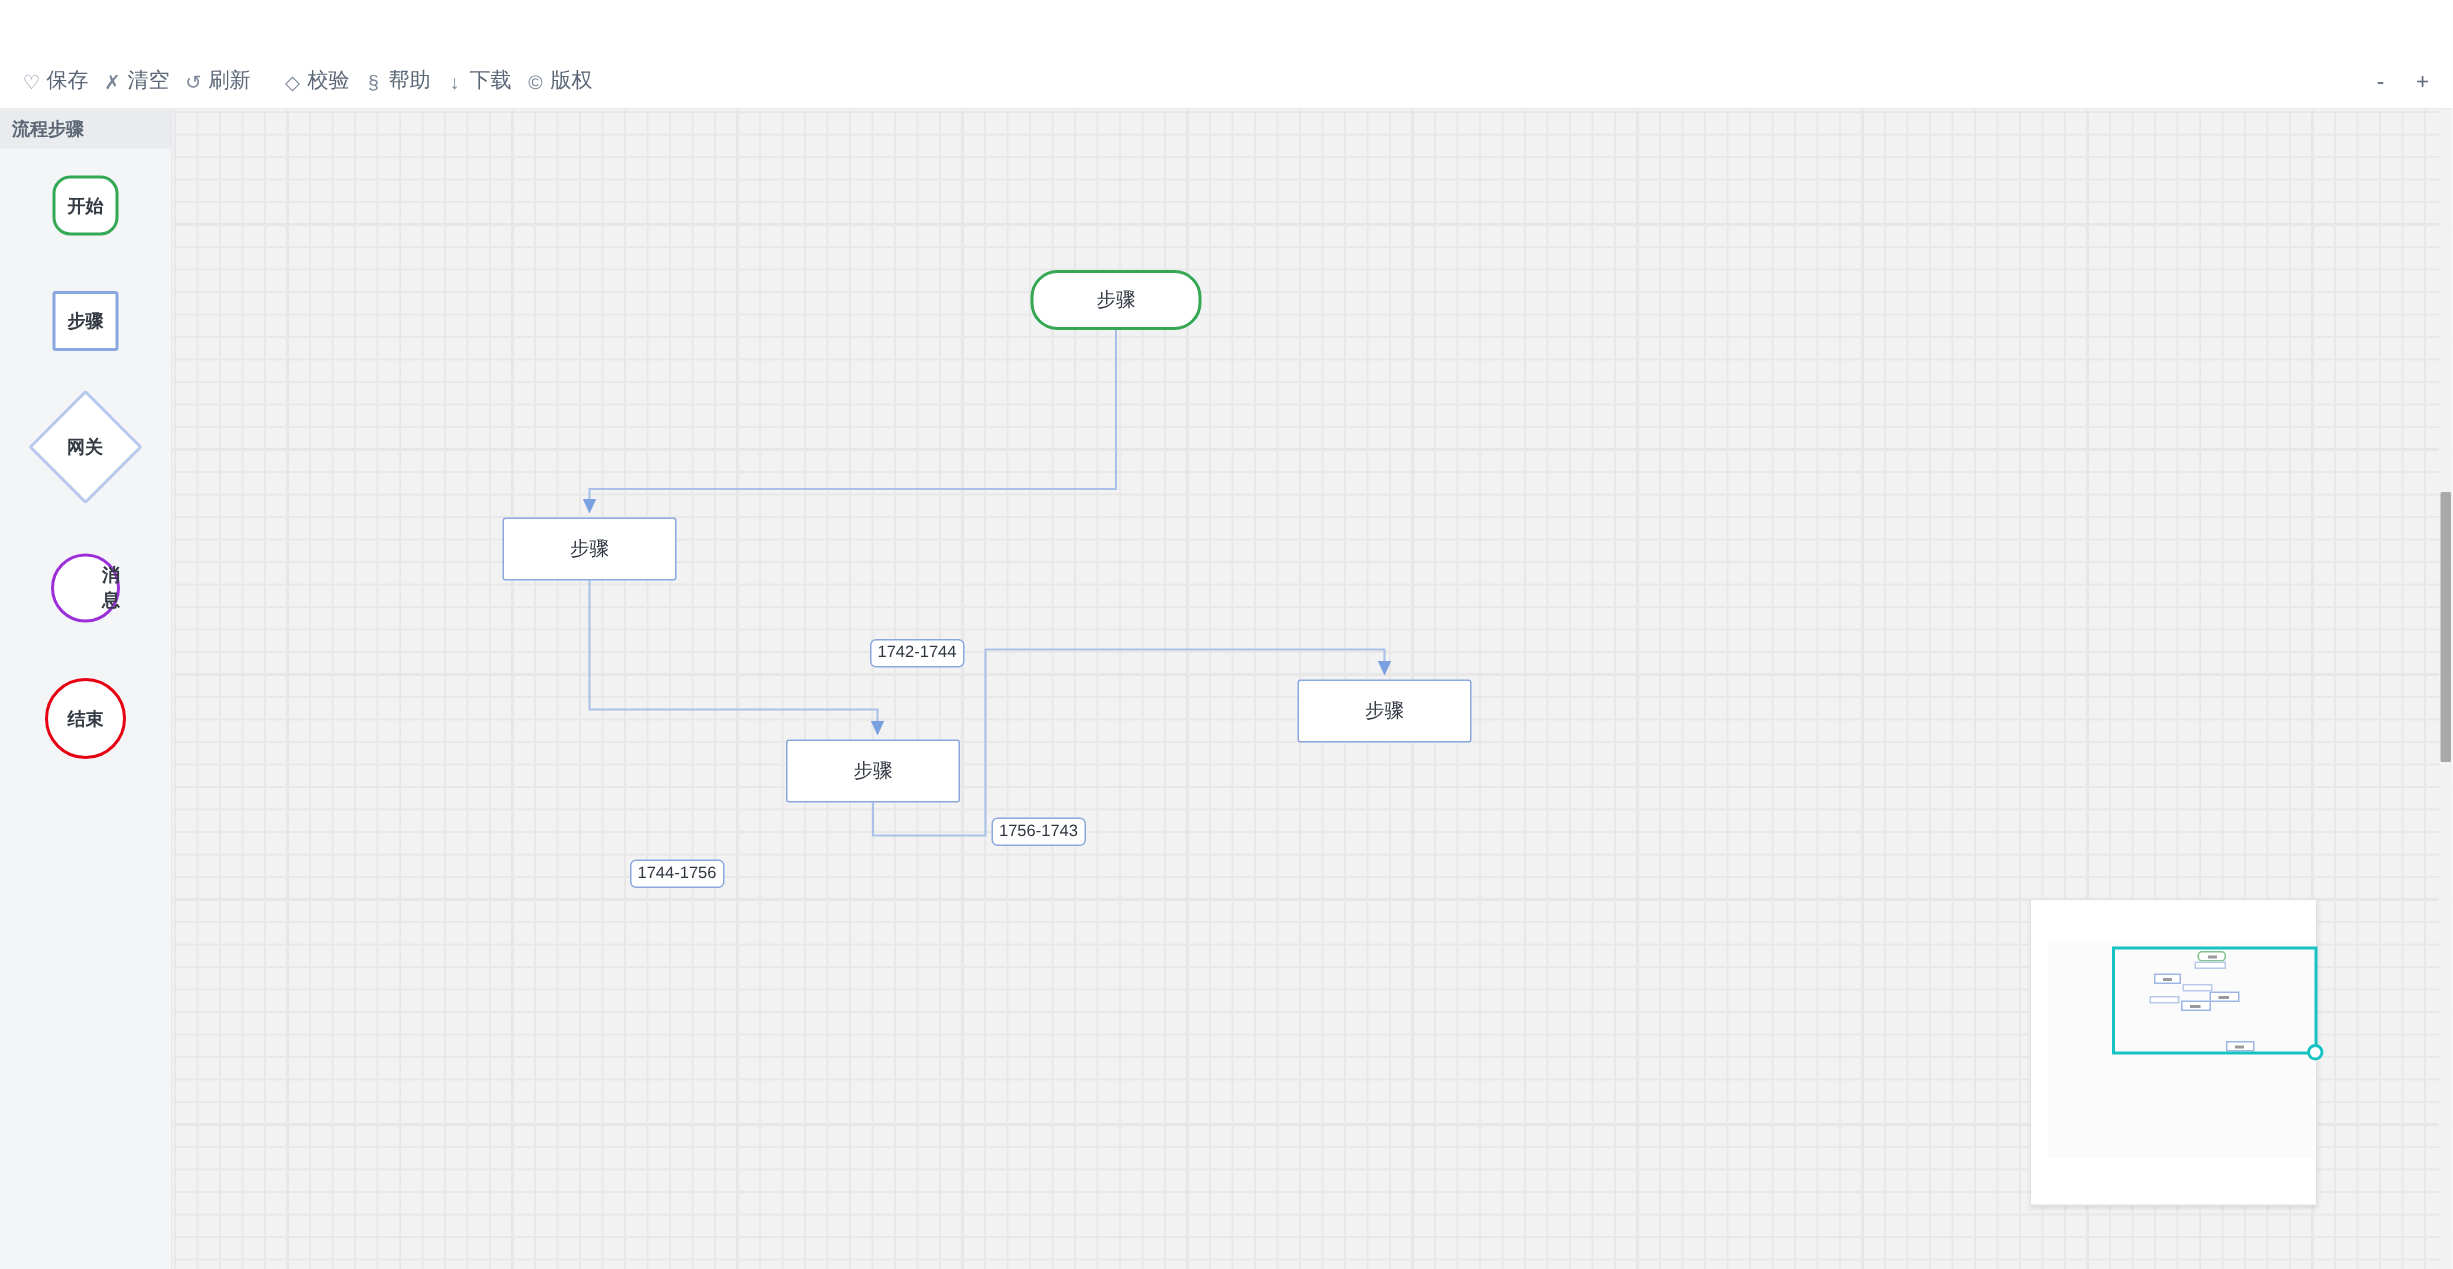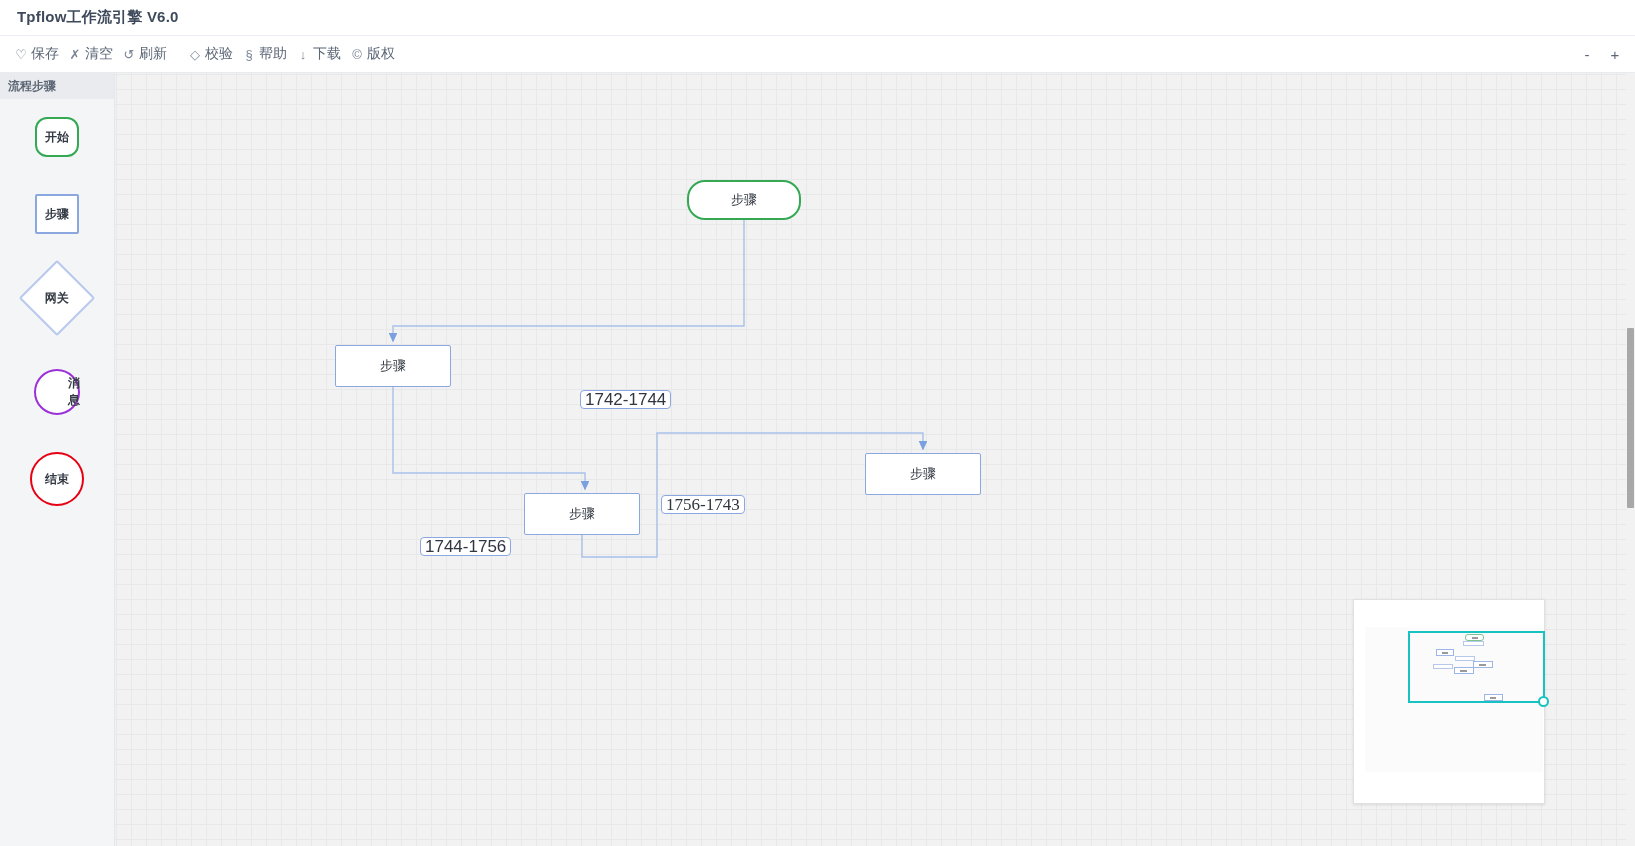--- a/index.html
+++ b/index.html
@@ -200,26 +200,27 @@
   .node.blue {
     border: 1.5px solid #8ba7e0;
     border-radius: 2px;
   }
 
   .edge-label {
     position: absolute;
     background: #ffffff;
     border: 1px solid #8ba7e0;
     border-radius: 4px;
-    font-size: 17px;
+    font-size: 11px;
     color: #2f3640;
     padding: 1px 4px;
     line-height: 15px;
     white-space: nowrap;
     cursor: pointer;
+    margin-top: 36px;
   }
 
   
   .minimap {
     position: absolute;
     left: 1238px;
     top: 526px;
     width: 192px;
     height: 205px;
     background: #ffffff;
@@ -288,23 +289,20 @@
     left: 115px; bottom: 0;
     width: 1511px; height: 8px;
     background: transparent;
   }
 </style>
 </head>
 <body>
 
 <div id="app">
 
-  <div class="titlebar">
-    <div class="app-title">Tpflow工作流引擎 V6.0</div>
-  </div>
 
   <div class="toolbar">
     <div class="tool-group">
       <div class="tool-btn">
         <span class="ico">♡</span>
         <span>保存</span>
       </div>
       <div class="tool-btn">
         <span class="ico">✗</span>
         <span>清空</span>
@@ -385,21 +383,21 @@
     </div>
     <div class="node blue" style="left:409px; top:420px; width:116px; height:42px;">
       <span>步骤</span>
     </div>
     <div class="node blue" style="left:750px; top:380px; width:116px; height:42px;">
       <span>步骤</span>
     </div>
 
     <div class="edge-label" style="left:465px; top:317px;">1742-1744</div>
     <div class="edge-label" style="left:305px; top:464px;">1744-1756</div>
-    <div class="edge-label" style="left:546px; top:422px;font-family:Liberation Serif, serif;">1756-1743</div>
+    <div class="edge-label" style="left:546px; top:436px;">1756-1743</div>
 
     <div class="minimap">
       <div class="minimap-inner">
         <div class="mini-node green" style="left:100px; top:7px; width:19px; height:7px;"></div>
         <div class="mini-txt" style="left:107px; top:10px; width:6px;"></div>
 
         <div class="mini-node blue" style="left:71px; top:22px; width:18px; height:7px;"></div>
         <div class="mini-txt" style="left:77px; top:25px; width:6px;"></div>
 
         <div class="mini-lbl" style="left:98px; top:14px; width:21px;"></div>

